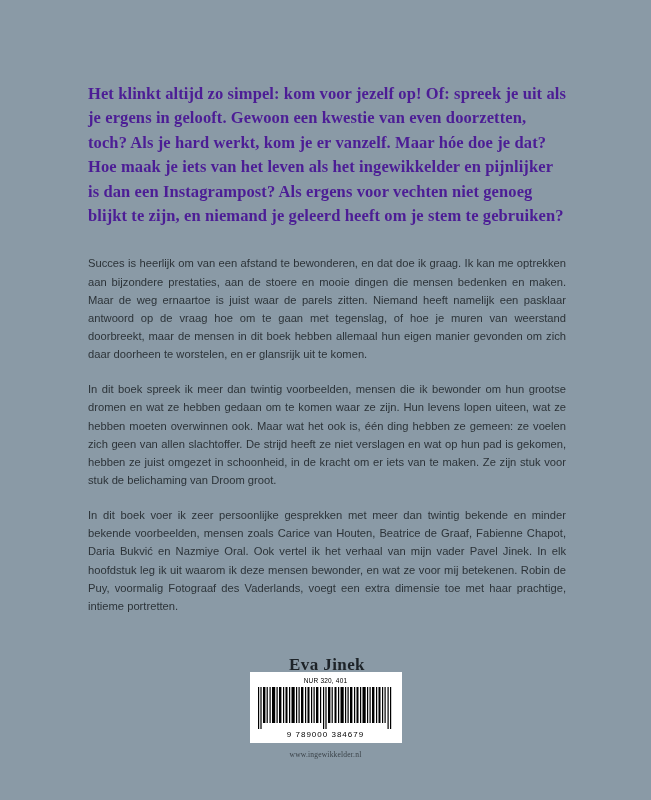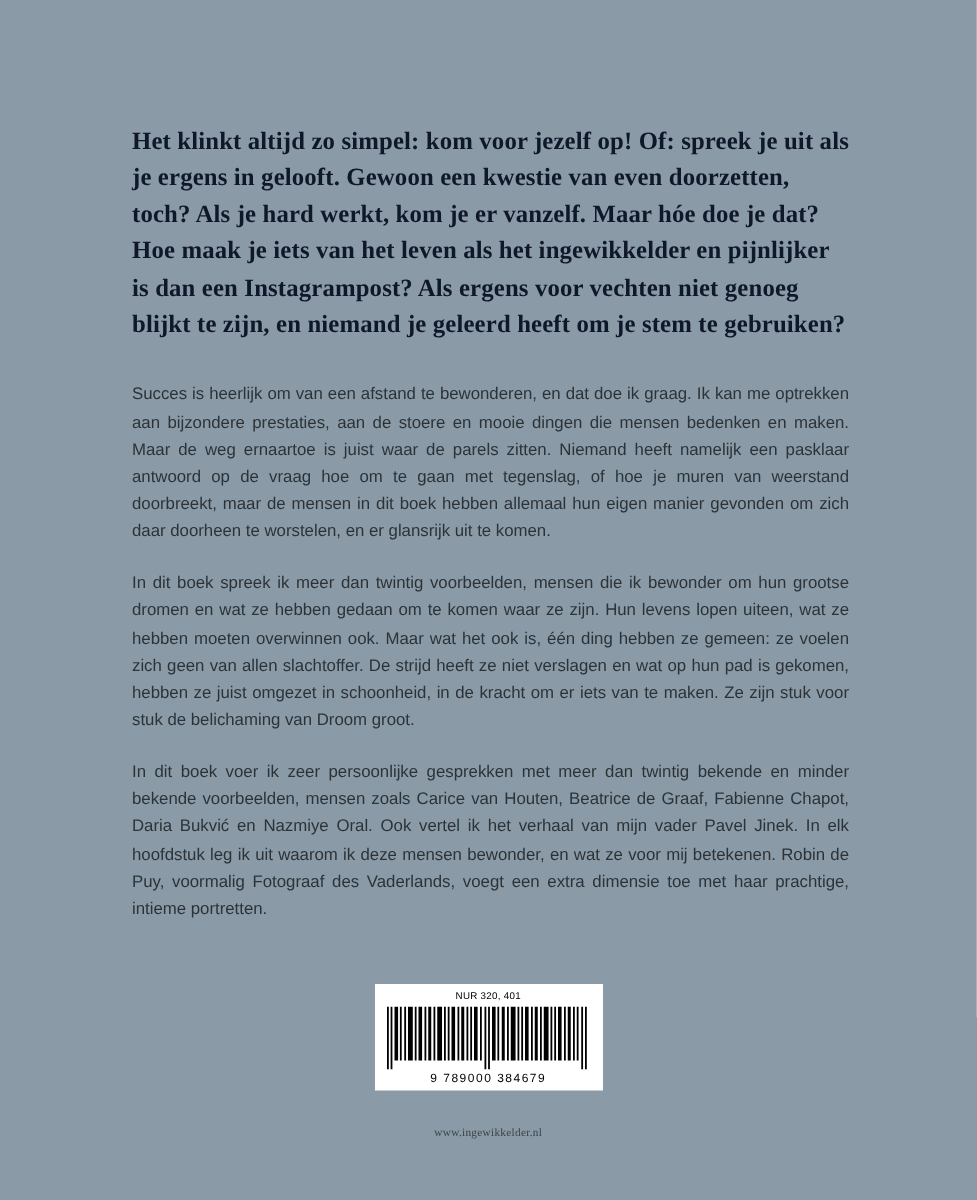--- a/index.html
+++ b/index.html
@@ -22,21 +22,21 @@
     box-sizing: border-box;
     overflow: hidden;
   }
   .content {
     position: absolute;
     left: 88px;
     top: 82px;
     width: 478px;
   }
   .headline {
-    color: #0f172a;
+    color: #4c1d95;
     font-family: "Liberation Serif", serif;
     font-weight: bold;
     font-size: 16.5px;
     line-height: 1.48;
     letter-spacing: 0.1px;
     margin: 0 0 26px 0;
   }
   .body-para {
     color: #2c3338;
     font-family: Liberation Sans, sans-serif;
@@ -61,21 +61,21 @@
     color: #2c3338;
     font-family: "Liberation Serif", serif;
     font-size: 10.5px;
     margin: 10px;
     font-style: italic;
   }
   .barcode-wrap {
     position: absolute;
     left: 50%;
     transform: translateX(-50%);
-    top: 656px;
+    top: 672px;
     width: 152px;
     background: #ffffff;
     padding: 5px 6px 4px 6px;
     box-sizing: border-box;
     text-align: center;
   }
   .nur-line {
     font-family: "Liberation Sans", sans-serif;
     font-size: 6.5px;
     color: #000;

